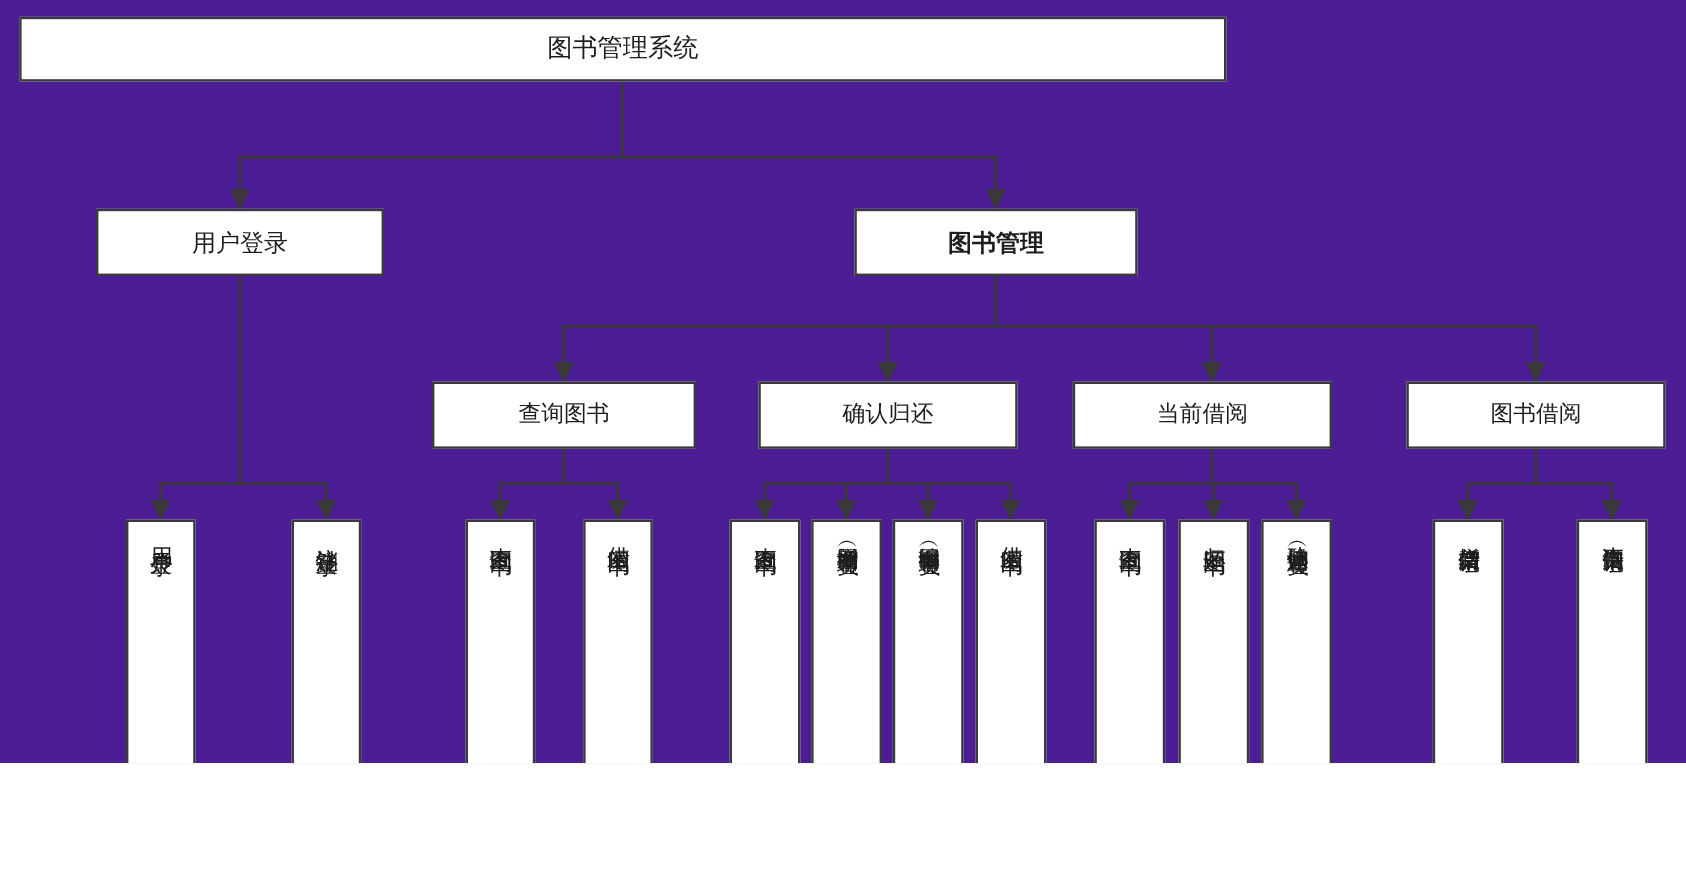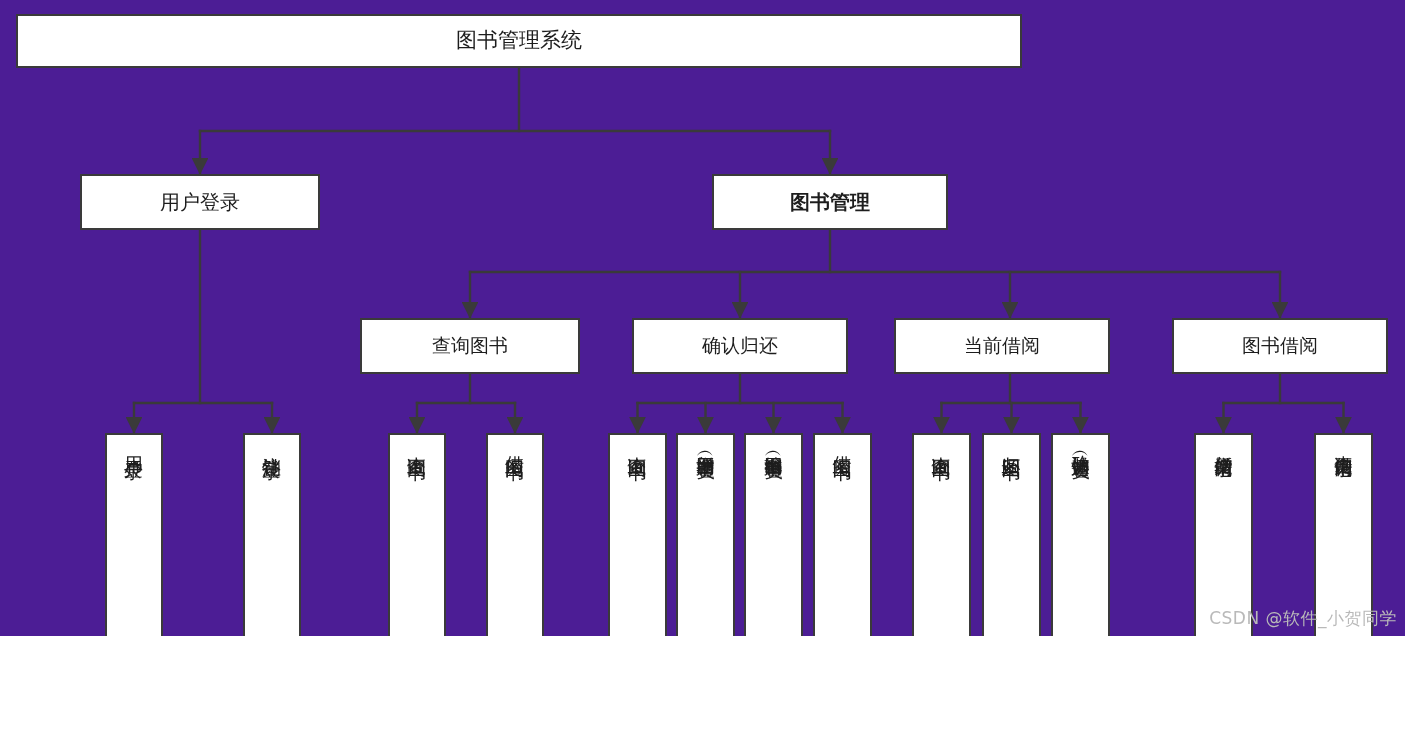--- a/index.html
+++ b/index.html
@@ -177,14 +177,13 @@
         <span class="node-label">确认归还（管理员）</span>
       </div>
       <div class="node level-3 leaf tall-text" style="left: 1194px; top: 433px; width: 59px; height: 300px; border-color: rgb(58, 58, 58); background: rgb(255, 255, 255); color: rgb(29, 29, 29);">
         <span class="node-label">新增借阅记录</span>
       </div>
       <div class="node level-3 leaf tall-text" style="left: 1314px; top: 433px; width: 59px; height: 300px; border-color: rgb(58, 58, 58); background: rgb(255, 255, 255); color: rgb(29, 29, 29);">
         <span class="node-label">查询借阅记录</span>
       </div>
     </div>
 
-  <div id="watermark">CSDN @软件_小贺同学</div>
 </div>
 
 </body></html>

